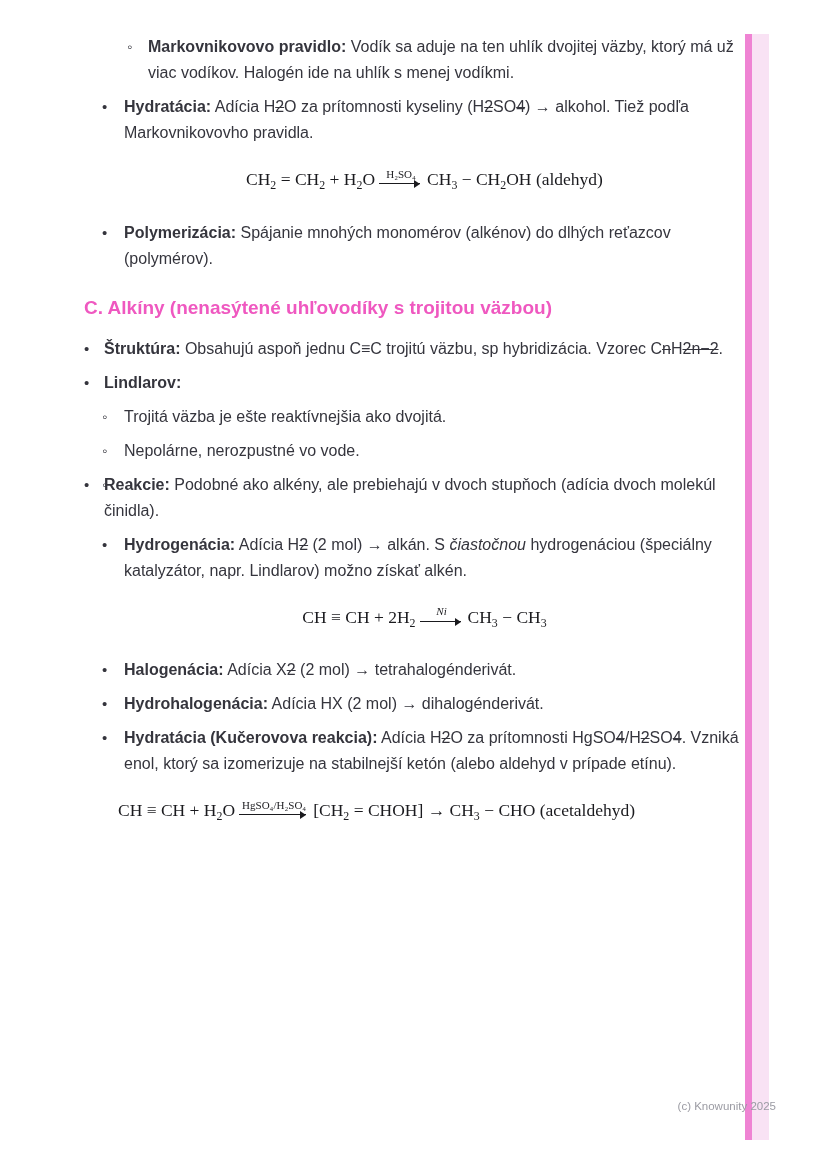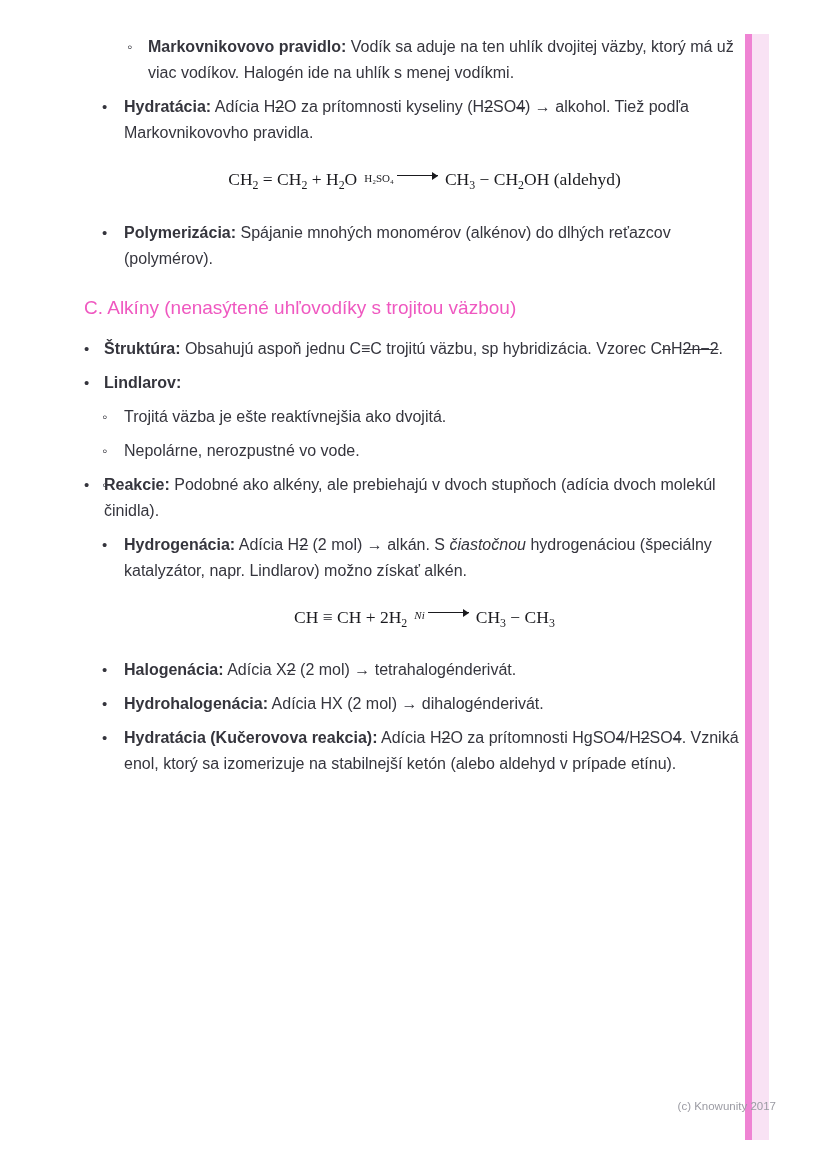--- a/index.html
+++ b/index.html
@@ -30,21 +30,21 @@
   .marker.disc{font-size:15px;}
 
   .bb{font-weight:700;}
   .it{font-style:italic;}
   .st{text-decoration:line-through;}
   .sb{font-size:68%;vertical-align:-0.3em;}
 
   
   .heading{
     margin:22px 44px 14px 84px;
-    font-size:19px;line-height:28px;font-weight:400;
+    font-size:19px;line-height:28px;font-weight:700;
     color:var(--accent,#ef58c0);
   }
 
   
   .eq{
     font-family:"Liberation Serif","DejaVu Serif",serif;
     font-size:17.5px;line-height:30px;
     color:var(--equation-text,#1a1a1e);
     text-align:center;
     margin:18px 83px 20px 104px;
@@ -52,21 +52,21 @@
   }
   .eq-left{
     text-align:left;
     padding-left:14px;
     margin-left:104px;
     overflow:hidden;
   }
 
   
   .arrow{
-    display:inline-flex;align-items:center;
+    display:inline-flex;flex-direction:column;align-items:center;
     vertical-align:middle;margin:0 4px 6px 4px;
   }
   .albl{
     font-size:11px;line-height:1.15;padding:0 3px;
     font-family:"Liberation Serif","DejaVu Serif",serif;
   }
   .arrow.it .albl{}
   .ashaft{position:relative;align-self:stretch;height:8px;min-width:44px;}
   .ashaft::before{
     content:'';position:absolute;left:0;right:3px;top:3px;
@@ -107,18 +107,22 @@
     <div class="li lv2"><span class="marker circle">◦</span></div>
     <div class="li lv1"><span class="marker disc">•</span><span class="bb">Reakcie:</span><span class=""> Podobné ako alkény, ale prebiehajú v dvoch stupňoch (adícia dvoch molekúl činidla).</span></div>
     <div class="li lv2"><span class="marker disc">•</span><span class="bb">Hydrogenácia:</span><span class=""> Adícia H</span><span class="st">2</span><span class=""> (2 mol) → alkán. S </span><span class="it">čiastočnou</span><span class=""> hydrogenáciou (špeciálny katalyzátor, napr. Lindlarov) možno získať alkén.</span></div>
     <div class="eq"><span class="">CH ≡ CH + 2H</span><span class="sb">2</span><span class="arrow it">
         <span class="albl">Ni</span>
         <span class="ashaft"></span>
       </span><span class="">CH</span><span class="sb">3</span><span class=""> − CH</span><span class="sb">3</span></div>
     <div class="li lv2"><span class="marker disc">•</span><span class="bb">Halogenácia:</span><span class=""> Adícia X</span><span class="st">2</span><span class=""> (2 mol) → tetrahalogénderivát.</span></div>
     <div class="li lv2"><span class="marker disc">•</span><span class="bb">Hydrohalogenácia:</span><span class=""> Adícia HX (2 mol) → dihalogénderivát.</span></div>
     <div class="li lv2"><span class="marker disc">•</span><span class="bb">Hydratácia (Kučerovova reakcia):</span><span class=""> Adícia H</span><span class="st">2</span><span class="">O za prítomnosti HgSO</span><span class="st">4</span><span class="">/H</span><span class="st">2</span><span class="">SO</span><span class="st">4</span><span class="">. Vzniká enol, ktorý sa izomerizuje na stabilnejší ketón (alebo aldehyd v prípade etínu).</span></div>
+    <div class="eq eq-left"><span class="">CH ≡ CH + H</span><span class="sb">2</span><span class="">O</span><span class="arrow">
+        <span class="albl">HgSO₄/H₂SO₄</span>
+        <span class="ashaft"></span>
+      </span><span class="">[CH</span><span class="sb">2</span><span class=""> = CHOH] → CH</span><span class="sb">3</span><span class=""> − CHO</span><span class="">    (acetaldehyd)</span></div>
   </main>
 
 <div class="ribbon ribbon-dark"></div>
 <div class="ribbon ribbon-light"></div>
 
-<div class="footer">(c) Knowunity 2017</div>
+<div class="footer">(c) Knowunity 2025</div>
 
 </body></html>

